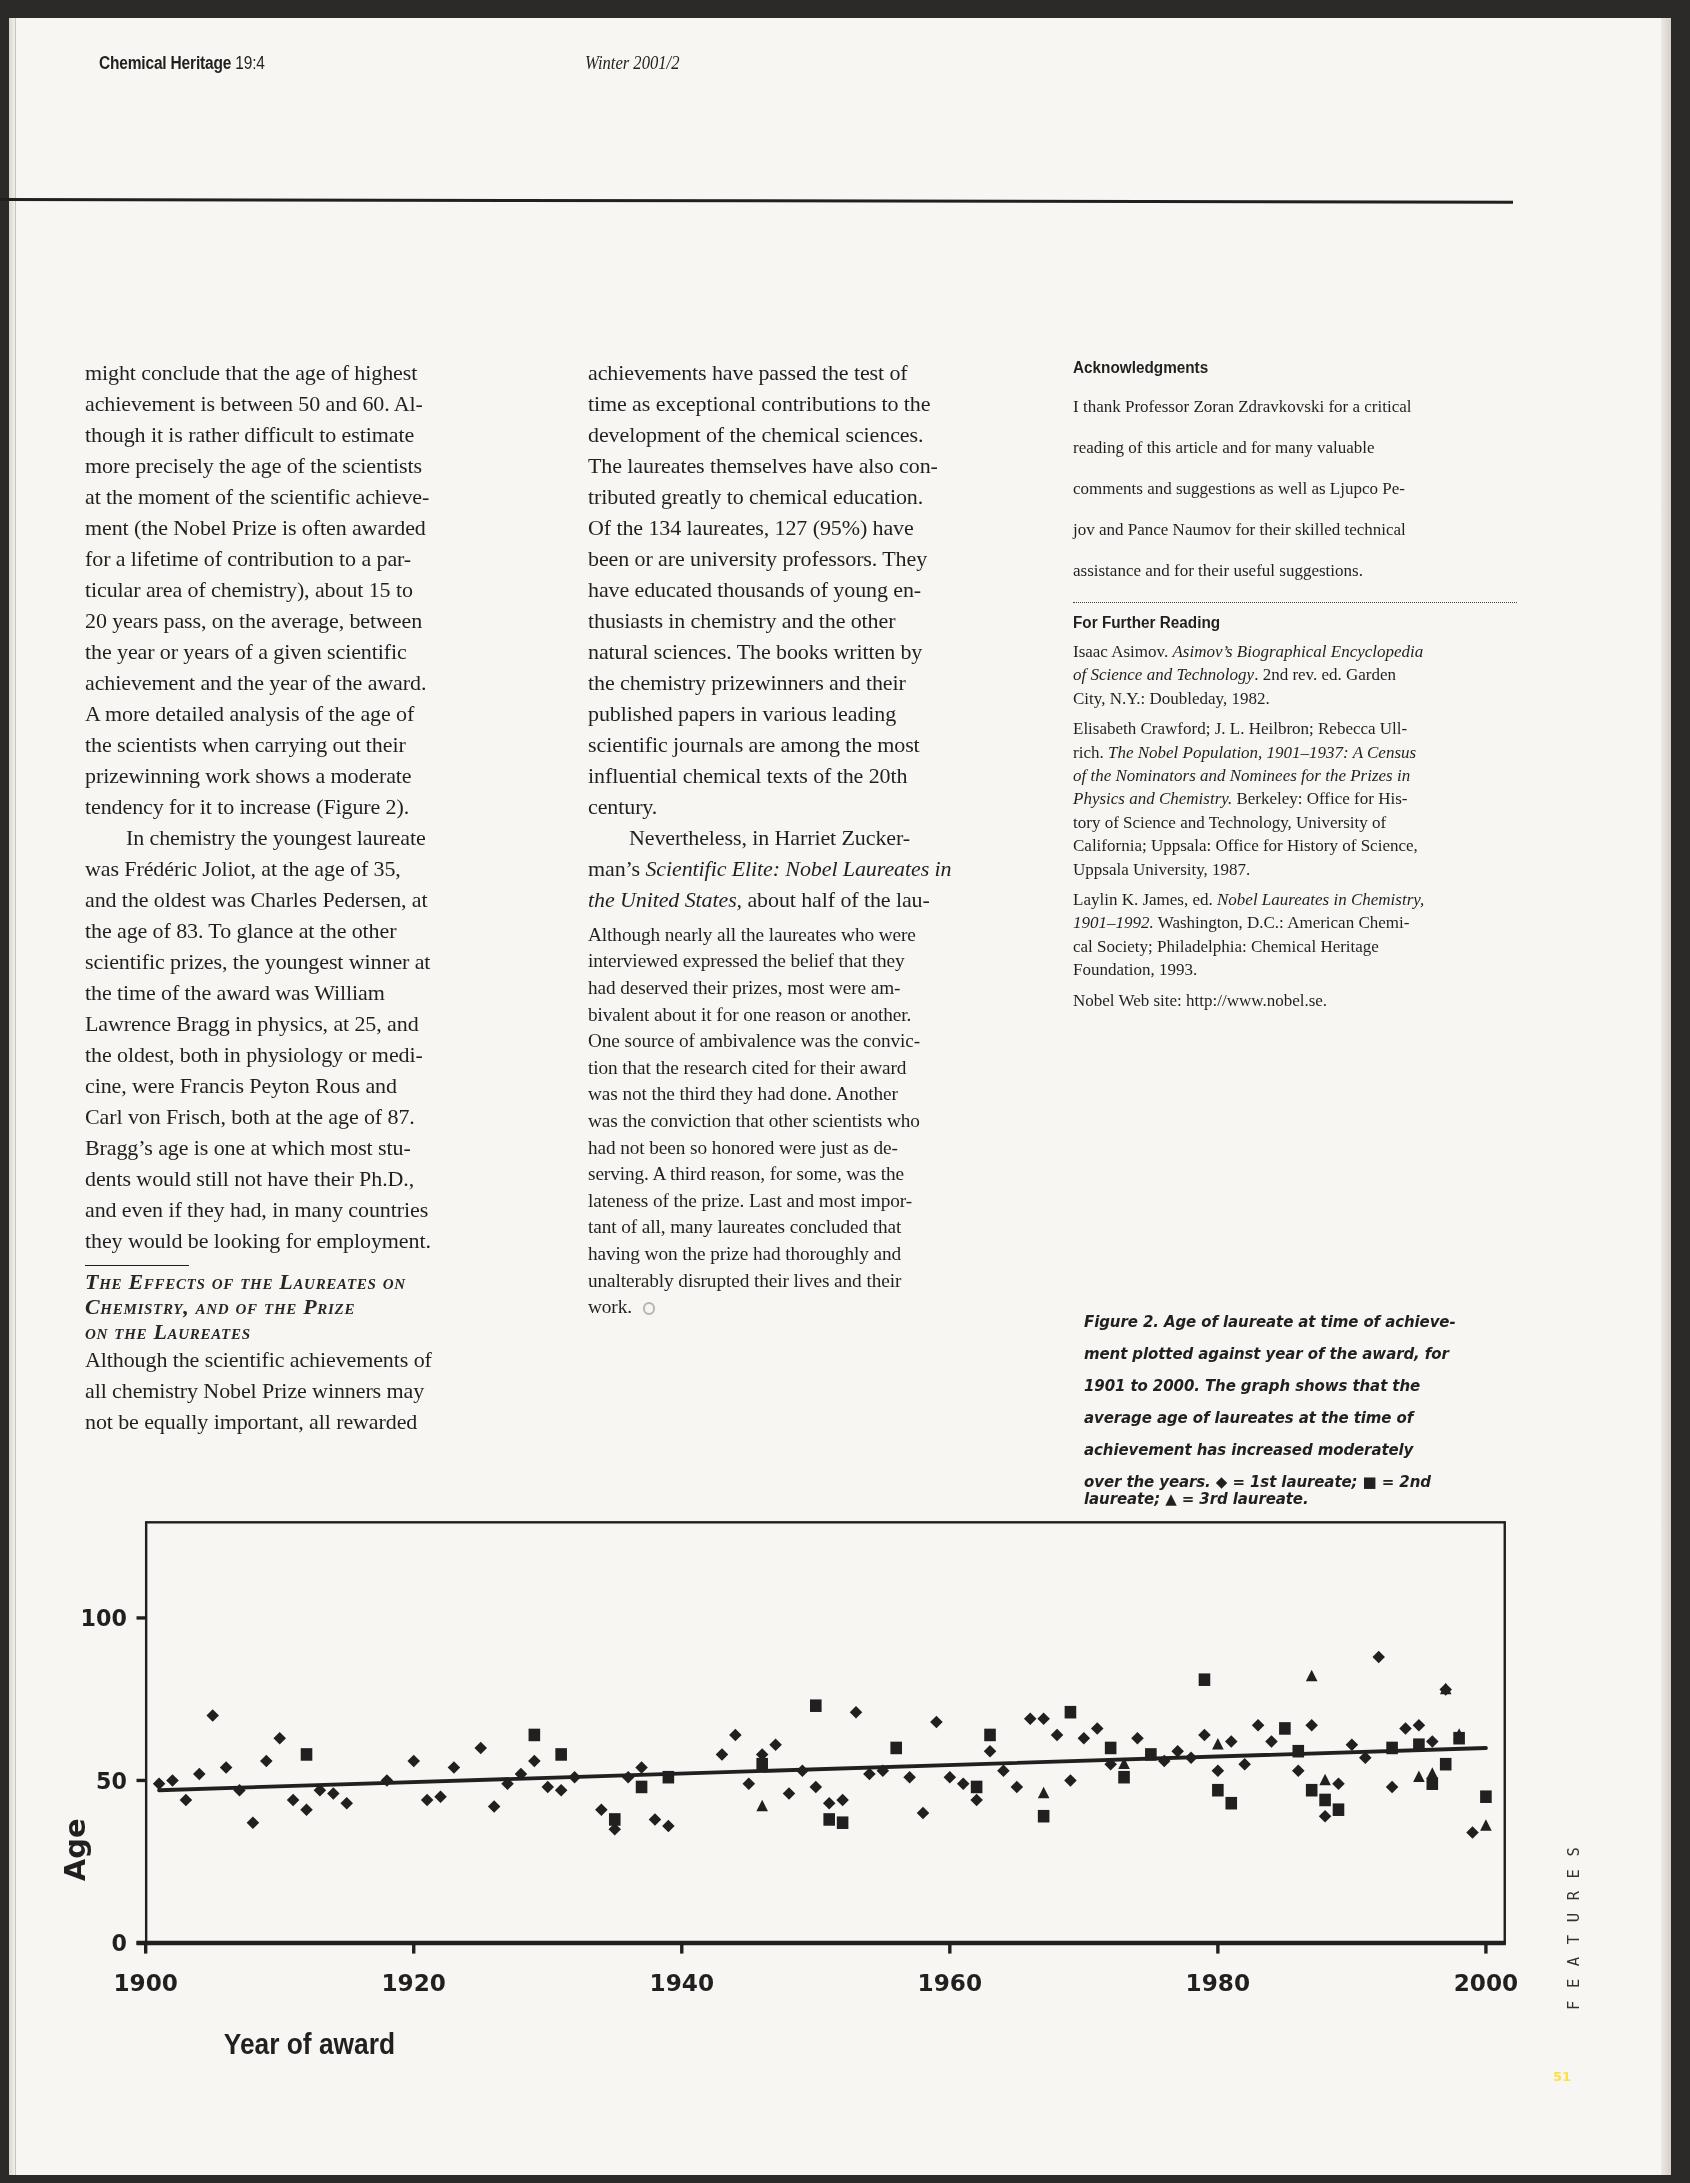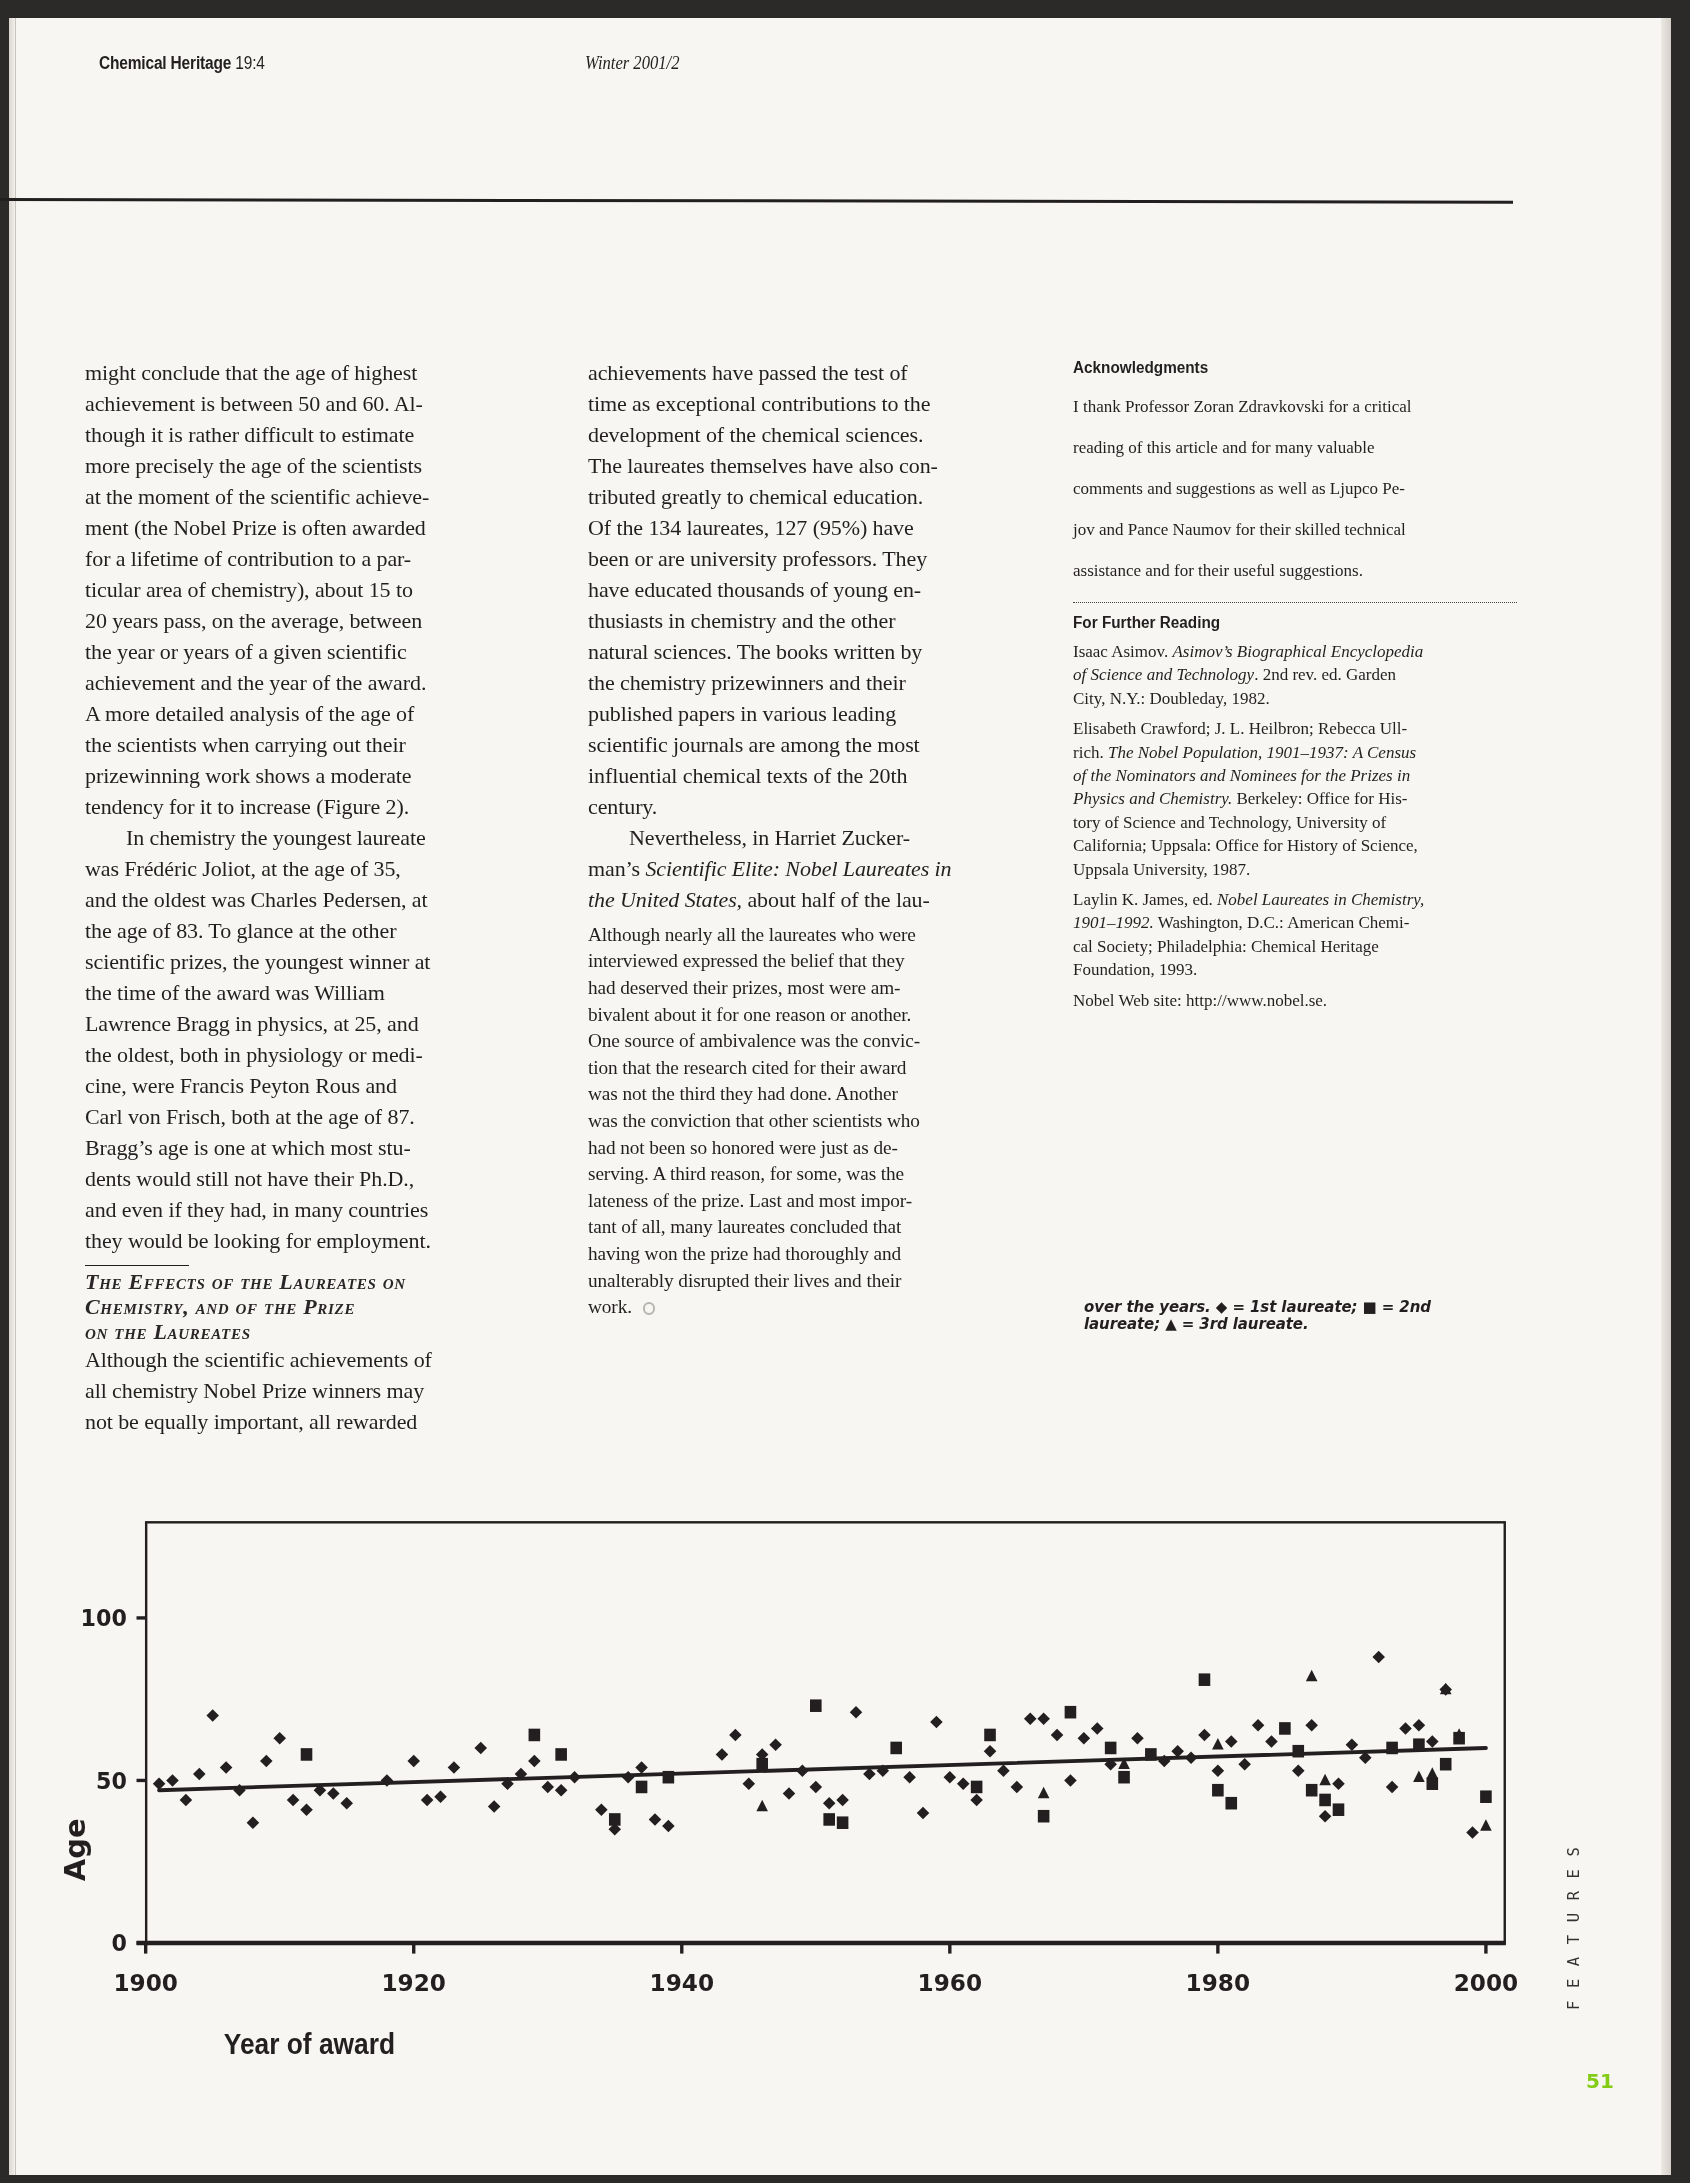--- a/index.html
+++ b/index.html
@@ -76,22 +76,22 @@
 
   
   .chart-svg { position: absolute; left: 0; top: 0; }
 
   .features {
     left: 1565px; top: 1816px; width: 58px; height: 213px;
     font-family: "DejaVu Sans Mono", monospace; font-size: 15.5px; letter-spacing: 12.6px;
     writing-mode: vertical-rl; transform: rotate(180deg); text-align: center; color: #333;
   }
   .pagenum {
-    left: 1586px; top: 2069px; font-family: "DejaVu Sans", sans-serif; font-weight: bold;
-    font-size: 20px; color: #84cc16;
+    left: 1553px; top: 2069px; font-family: "DejaVu Sans", sans-serif; font-weight: bold;
+    font-size: 13px; color: #fde047;
   }
 </style>
 </head>
 <body>
 
 <div class="page">
   <div class="spine"></div>
   <div class="right-edge"></div>
 </div>
 
@@ -223,20 +223,27 @@
         <div><span>cal Society; Philadelphia: Chemical Heritage</span></div>
         <div><span>Foundation, 1993.</span></div>
       </div>
       <div class="ref">
         <div><span>Nobel Web site: http://www.nobel.se.</span></div>
       </div>
     </div>
 </div>
 
 <div class="abs caption">
+  <div>
+      <p>Figure 2. Age of laureate at time of achieve-</p>
+      <p>ment plotted against year of the award, for</p>
+      <p>1901 to 2000. The graph shows that the</p>
+      <p>average age of laureates at the time of</p>
+      <p>achievement has increased moderately</p>
+    </div>
   <div>
     <span>over the years. </span><span>◆</span><span> = 1st laureate; </span><span>■</span><span> = 2nd</span>
   </div>
   <div>
     <span>laureate; </span><span>▲</span><span> = 3rd laureate.</span>
   </div>
 </div>
 
 <svg class="chart-svg" id="chart" width="1691" height="2183" viewBox="0 0 3500 4520">
     <rect x="302" y="3152" width="2813" height="872" fill="none" stroke="#231f20" stroke-width="5"></rect>

